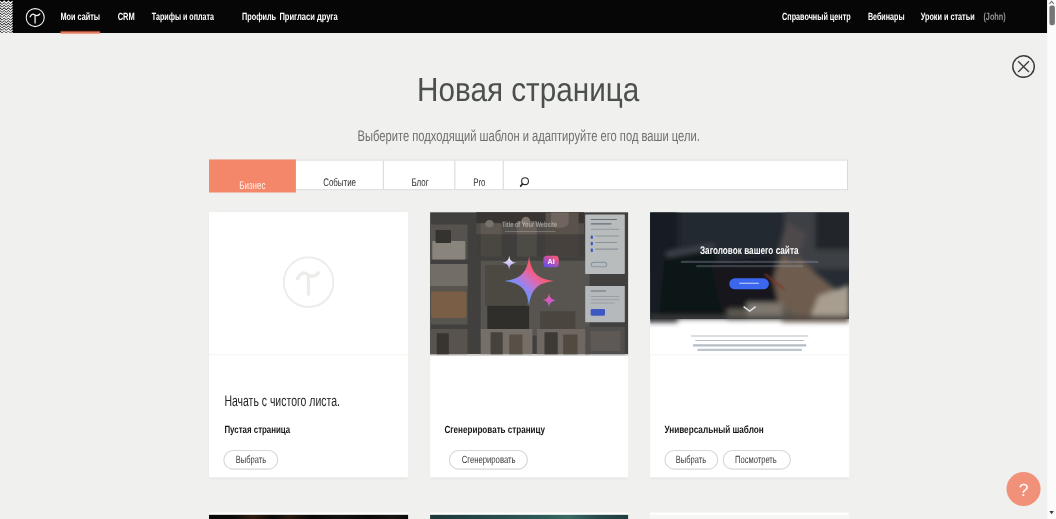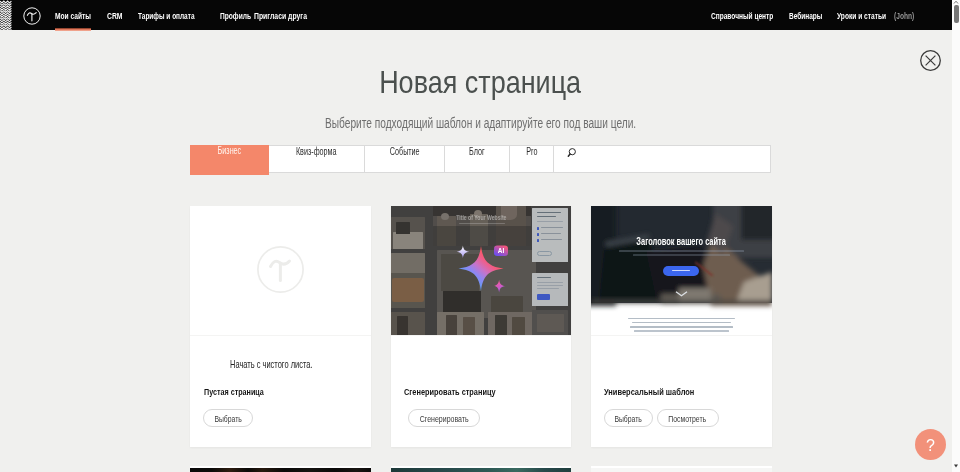--- a/index.html
+++ b/index.html
@@ -8,28 +8,28 @@
   .cx { display:inline-block; transform:scaleX(var(--k,0.72)); transform-origin:left center; white-space:nowrap; }
   .cxc { display:inline-block; transform:scaleX(var(--k,0.72)); transform-origin:center; white-space:nowrap; }
   #header { position:absolute; left:0; top:0; width:952px; height:30px; background:#060606; }
   .nav { position:absolute; top:0; height:30px; line-height:31px; color:#fff; font-size:9.5px; font-weight:bold; white-space:nowrap; }
   #underline { position:absolute; left:55px; top:27.5px; width:36px; height:3.2px; background:linear-gradient(180deg,#6e2d1a,#dd7356 45%,#f0a48e 85%,#f7cabb); }
   #scrollbar { position:absolute; right:0; top:0; width:8px; height:472px; background:#fbfbfb; }
   #thumb { position:absolute; left:2px; top:5px; width:4.5px; height:18px; background:#757575; border-radius:2px; }
   h1 { position:absolute; top:64.5px; left:4.5px; width:952px; text-align:center; font-size:30.5px; font-weight:normal; color:#4b504e; }
   #subtitle { position:absolute; top:114.5px; left:4.5px; width:952px; text-align:center; font-size:14px; color:#6e6e6e; }
   #tabs { position:absolute; left:190px; top:145px; width:581px; height:28px; display:flex; background:#fff; border:1px solid #dadada; }
-  .tab { height:100%; border-right:1px solid #dadada; font-size:10px; color:#2e2e2e; display:flex; align-items:flex-start; justify-content:center; }
+  .tab { height:100%; border-right:1px solid #dadada; font-size:10px; color:#2e2e2e; display:flex; align-items:flex-end; justify-content:center; }
   .tab:last-child { border-right:none; }
   .tab.active { background:#f4876a; color:#fff5ef; border:none; margin:-1px 0 -1px -1px; height:30px; }
-  #cards { position:absolute; left:190px; top:206px; width:582px; display:flex; gap:20px; }
+  #cards { position:absolute; left:190px; top:193px; width:582px; display:flex; gap:20px; }
   .card { width:180.5px; height:241px; background:#fff; box-shadow:0 1px 2px rgba(0,0,0,0.05); position:relative; }
   .cardimg { width:100%; height:130px; position:relative; overflow:hidden; border-bottom:1px solid #f4f4f3; }
   .cardtitle { position:absolute; font-size:9.5px; font-weight:bold; color:#151515; top:341px;margin-top:45px; }
-  .cardbody { position:absolute; font-size:11px; line-height:10.8px; color:#242424; top:358.5px;margin-left:26px; }
+  .cardbody { position:absolute; font-size:14px; line-height:10.8px; color:#242424; top:358.5px; }
   .btn { position:absolute; top:409px; height:18px; border:1px solid #d8d8d8; border-radius:9px; background:#fff; font-size:9.5px; color:#3a3a3a; display:flex; align-items:center; justify-content:center; }
   #help { position:absolute; left:915px; top:429px; width:31px; height:31px; border-radius:50%; background:#f2917a; }
   #row2 { position:absolute; left:190px; top:465.5px; width:582px; display:flex; gap:20px; }
   .r2 { width:180.5px; height:6.5px; background:#fff !important; position:relative; }
   .r2 i { position:absolute; left:0; top:2px; width:180.5px; height:4.5px; display:block; }
   .tl { position:absolute; border-radius:0.5px; }
 </style>
 </head>
 <body>
   <div id="header"></div>
@@ -83,23 +83,20 @@
 
   <svg style="position:absolute;left:919.5px;top:49.5px" width="21" height="21" viewBox="0 0 21 21">
     <circle cx="10.5" cy="10.5" r="9.8" fill="none" stroke="#3b3b3b" stroke-width="1.3"></circle>
     <path d="M5.6 5.6 L15.4 15.4 M15.4 5.6 L5.6 15.4" stroke="#3b3b3b" stroke-width="1.2"></path>
   </svg>
 
   <div id="tabs">
     <div class="tab active" style="width:79px">
       <span class="cxc">Бизнес</span>
     </div>
-    <div class="tab" style="width:95.6px">
-      <span class="cxc">Квиз-форма</span>
-    </div>
     <div class="tab" style="width:80.4px">
       <span class="cxc">Событие</span>
     </div>
     <div class="tab" style="width:65px">
       <span class="cxc">Блог</span>
     </div>
     <div class="tab" style="width:44px">
       <span class="cxc">Pro</span>
     </div>
     <div class="tab" style="width:35px">

